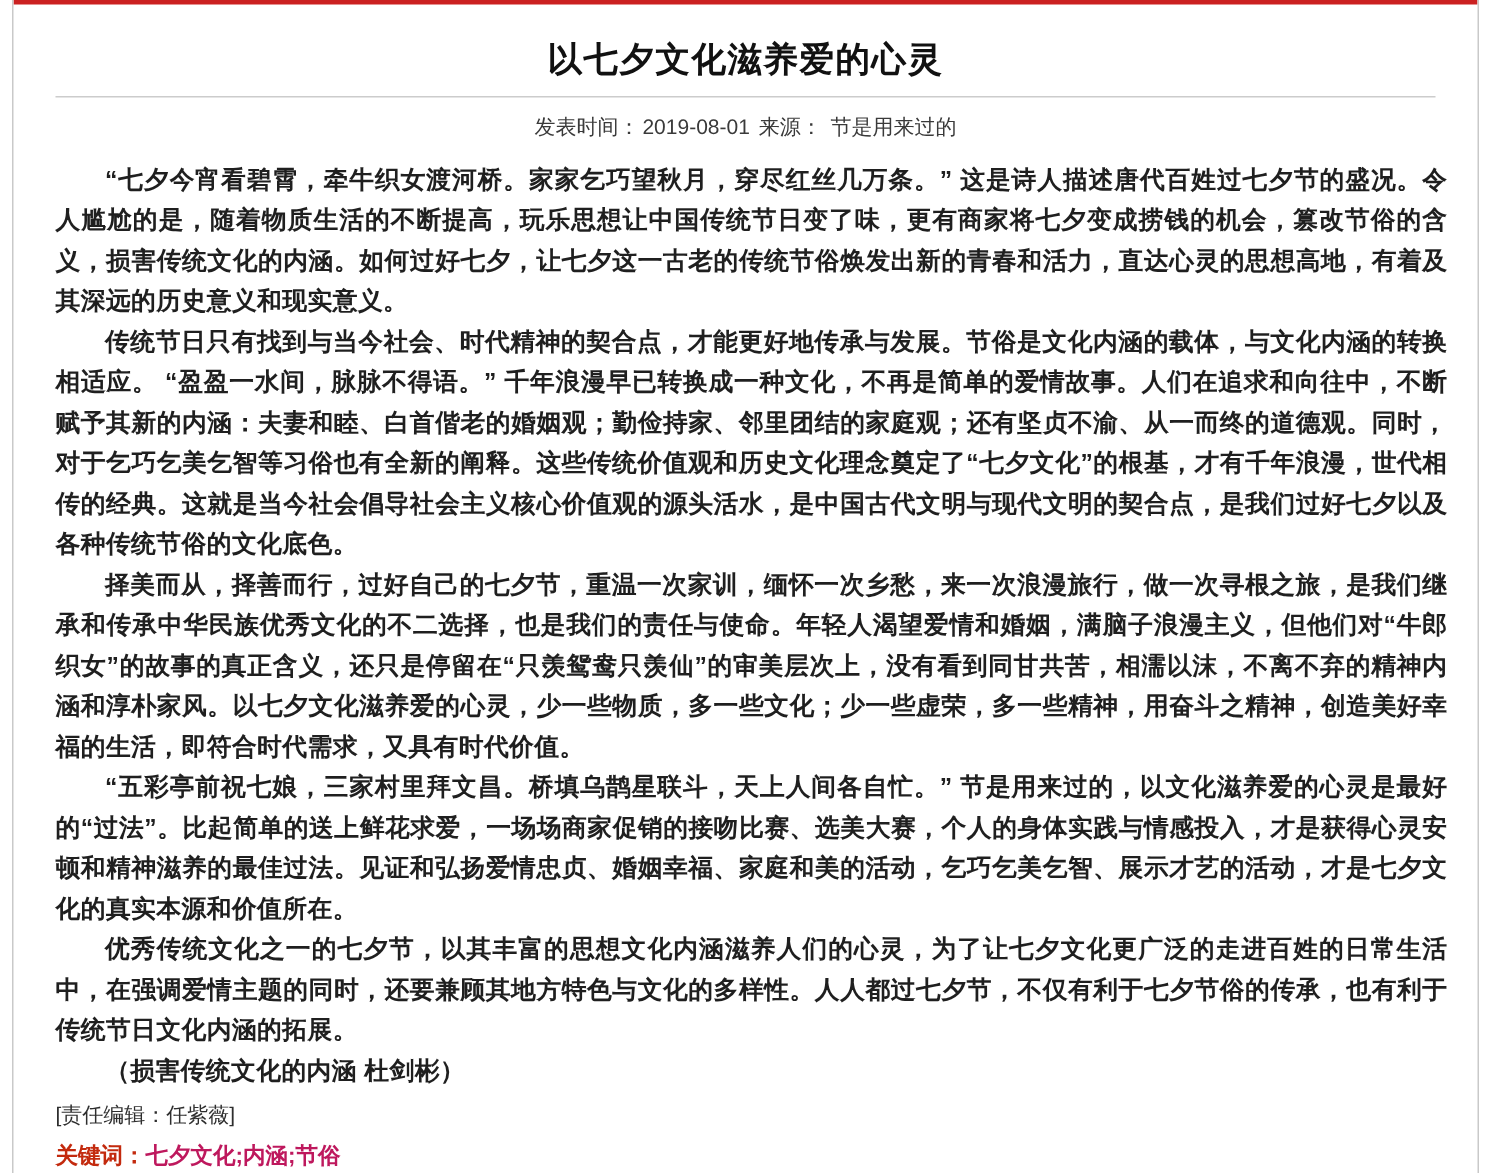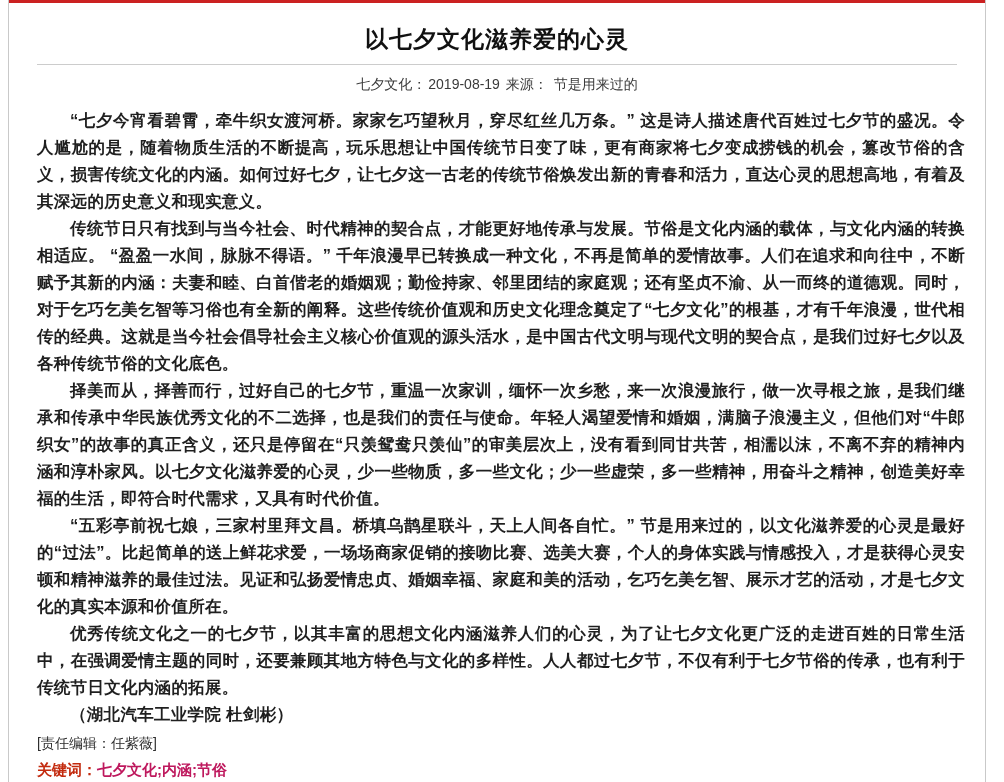--- a/index.html
+++ b/index.html
@@ -87,32 +87,32 @@
 
 <div class="page">
 
   <div class="top-accent"></div>
 
   <h1 class="title">以七夕文化滋养爱的心灵</h1>
 
   <div class="title-divider"></div>
 
   <div class="meta">
-    <span>七夕文化：</span><span>2019-08-19</span>
+    <span>发表时间：</span><span>2019-08-01</span>
     <span>来源：</span>
     <span>节是用来过的</span>
   </div>
 
   <div class="article">
       <p class="para">“七夕今宵看碧霄，牵牛织女渡河桥。家家乞巧望秋月，穿尽红丝几万条。” 这是诗人描述唐代百姓过七夕节的盛况。令人尴尬的是，随着物质生活的不断提高，玩乐思想让中国传统节日变了味，更有商家将七夕变成捞钱的机会，篡改节俗的含义，损害传统文化的内涵。如何过好七夕，让七夕这一古老的传统节俗焕发出新的青春和活力，直达心灵的思想高地，有着及其深远的历史意义和现实意义。</p>
       <p class="para">传统节日只有找到与当今社会、时代精神的契合点，才能更好地传承与发展。节俗是文化内涵的载体，与文化内涵的转换相适应。 “盈盈一水间，脉脉不得语。” 千年浪漫早已转换成一种文化，不再是简单的爱情故事。人们在追求和向往中，不断赋予其新的内涵：夫妻和睦、白首偕老的婚姻观；勤俭持家、邻里团结的家庭观；还有坚贞不渝、从一而终的道德观。同时，对于乞巧乞美乞智等习俗也有全新的阐释。这些传统价值观和历史文化理念奠定了“七夕文化”的根基，才有千年浪漫，世代相传的经典。这就是当今社会倡导社会主义核心价值观的源头活水，是中国古代文明与现代文明的契合点，是我们过好七夕以及各种传统节俗的文化底色。</p>
       <p class="para">择美而从，择善而行，过好自己的七夕节，重温一次家训，缅怀一次乡愁，来一次浪漫旅行，做一次寻根之旅，是我们继承和传承中华民族优秀文化的不二选择，也是我们的责任与使命。年轻人渴望爱情和婚姻，满脑子浪漫主义，但他们对“牛郎织女”的故事的真正含义，还只是停留在“只羡鸳鸯只羡仙”的审美层次上，没有看到同甘共苦，相濡以沫，不离不弃的精神内涵和淳朴家风。以七夕文化滋养爱的心灵，少一些物质，多一些文化；少一些虚荣，多一些精神，用奋斗之精神，创造美好幸福的生活，即符合时代需求，又具有时代价值。</p>
       <p class="para">“五彩亭前祝七娘，三家村里拜文昌。桥填乌鹊星联斗，天上人间各自忙。” 节是用来过的，以文化滋养爱的心灵是最好的“过法”。比起简单的送上鲜花求爱，一场场商家促销的接吻比赛、选美大赛，个人的身体实践与情感投入，才是获得心灵安顿和精神滋养的最佳过法。见证和弘扬爱情忠贞、婚姻幸福、家庭和美的活动，乞巧乞美乞智、展示才艺的活动，才是七夕文化的真实本源和价值所在。</p>
       <p class="para">优秀传统文化之一的七夕节，以其丰富的思想文化内涵滋养人们的心灵，为了让七夕文化更广泛的走进百姓的日常生活中，在强调爱情主题的同时，还要兼顾其地方特色与文化的多样性。人人都过七夕节，不仅有利于七夕节俗的传承，也有利于传统节日文化内涵的拓展。</p>
-      <p class="para">（湖北汽车工业学院 杜剑彬）</p>
+      <p class="para">（损害传统文化的内涵 杜剑彬）</p>
     </div>
 
   <div class="editor-row">
     <span>[责任编辑：任紫薇]</span>
   </div>
 
   <div class="keywords-row">
     <span class="kw-label">关键词：</span><a class="kw-links">七夕文化;内涵;节俗</a>
   </div>
 

